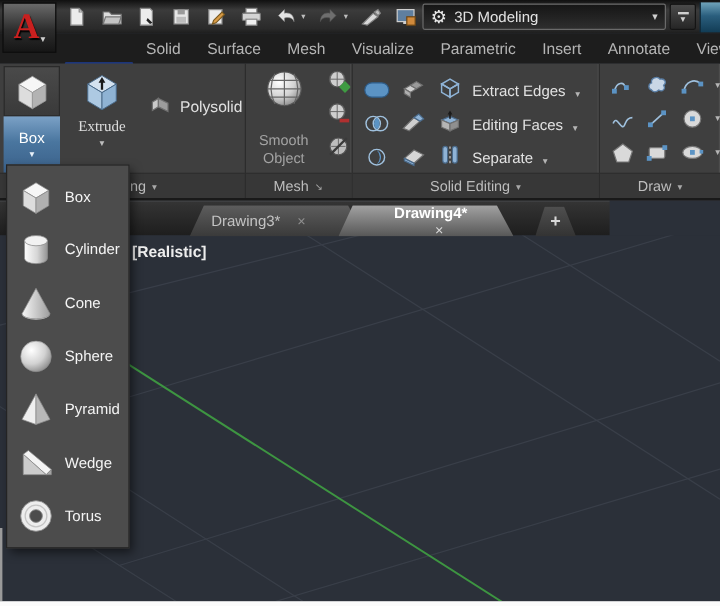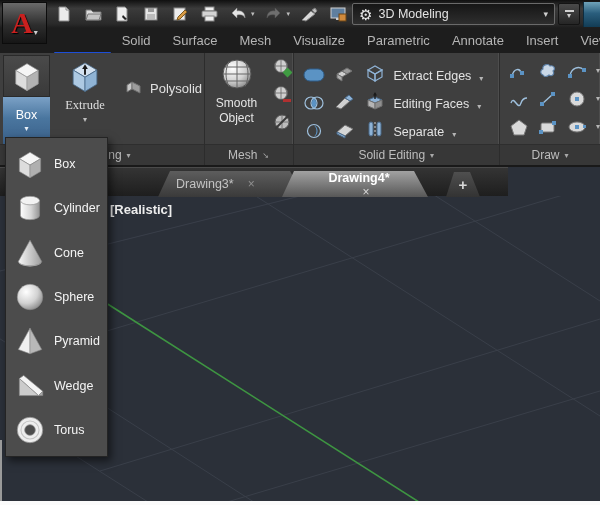--- a/index.html
+++ b/index.html
@@ -62,21 +62,21 @@
   .boxbtn .blab .t { color:#ffffff; font-size:12.5px; }
   .boxbtn .blab .caret { color:#e8f0f8; font-size:8px; margin-top:2px; }
   .extbtn { width:54px; margin:4px 0 0 8px;font-family:Liberation Serif, serif; }
   .extbtn .t { color:#dedede; font-size:12.5px; margin-top:3px; }
   .extbtn .caret { color:#bdbdbd; font-size:8px; margin-top:2px; }
   .mcol { display:flex; flex-direction:column; gap:8px; padding:25px 0 0 12px; }
   .mrow { display:flex; align-items:center; gap:6px; cursor:pointer; }
   .mrow .t { color:#e0e0e0; font-size:13px; }
 
   .smoothbtn { width:56px; margin:3px 0 0 4px; }
-  .smoothbtn .t { color:#e5e5e5; font-size:12px; text-align:center; line-height:1.25; margin-top:2px; width:52px; }
+  .smoothbtn .t { color:#a3a3a3; font-size:12px; text-align:center; line-height:1.25; margin-top:16px; width:52px; }
   .meshcol { display:flex; flex-direction:column; gap:5px; padding:4px 0 0 6px; }
   .meshcol .si { width:22px; height:22px; display:flex; align-items:center; justify-content:center; cursor:pointer; }
 
   .serows { display:flex; flex-direction:column; gap:3px; padding:5px 0 0 8px; width:100%; }
   .serow { display:flex; align-items:flex-end; gap:8px; height:25px; cursor:pointer; }
   .serow .t { color:#e2e2e2; font-size:12.5px; }
   .serow .caret { color:#b5b5b5; font-size:8px; }
 
   .drrows { display:flex; flex-direction:column; gap:3px; padding:5px 0 0 9px; width:100%; }
   .drrow { display:flex; align-items:center; gap:9px; height:25px; }
@@ -222,22 +222,22 @@
     <span class="lc">▾</span>
   </div>
 
   <div class="ribtabs">
     <span class="rtab active">Home</span>
     <span class="rtab">Solid</span>
     <span class="rtab">Surface</span>
     <span class="rtab">Mesh</span>
     <span class="rtab">Visualize</span>
     <span class="rtab">Parametric</span>
+    <span class="rtab">Insert</span>
     <span class="rtab">Annotate</span>
-    <span class="rtab">Insert</span>
     <span class="rtab">View</span>
   </div>
 
   <div class="ribbon">
 
     <div class="panel p-modeling">
       <div class="pbody">
         <div class="bigbtn boxbtn">
           <div class="icw">
             <svg width="36" height="36" viewBox="0 0 32 32">

